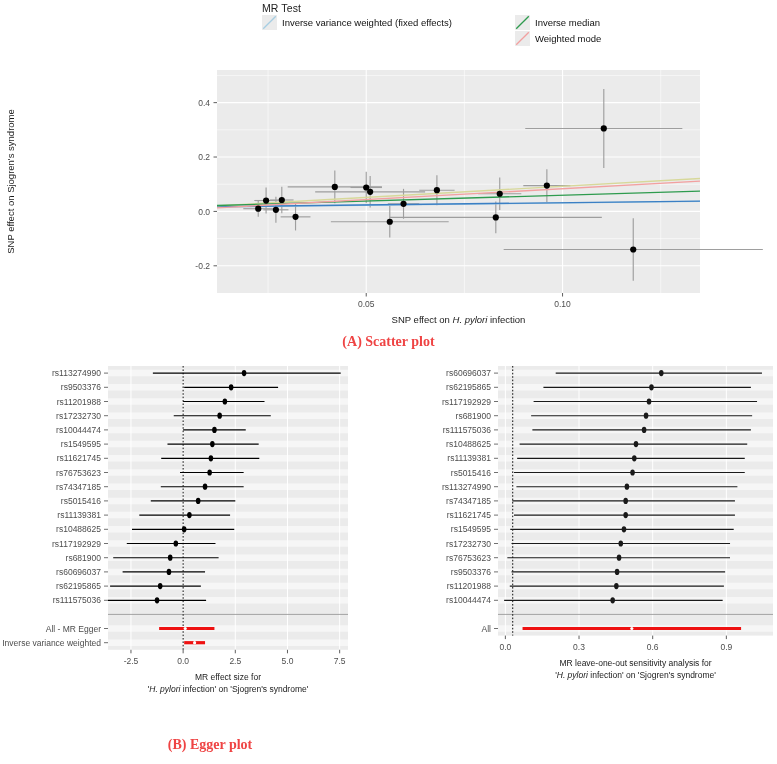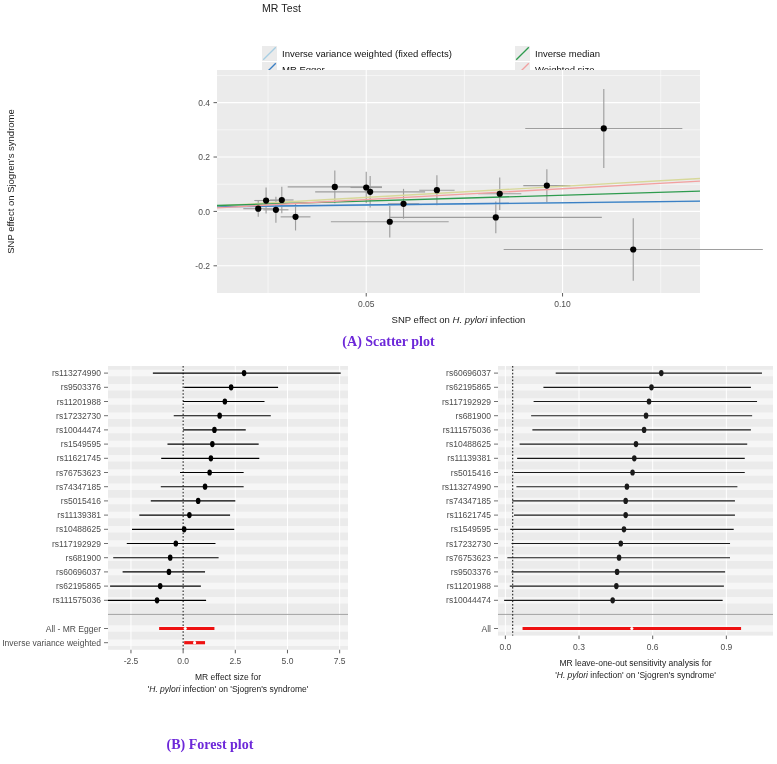--- a/index.html
+++ b/index.html
@@ -16,36 +16,36 @@
   .panel{position:absolute;}
   svg{display:block;overflow:visible;}
 
   
   .legend{position:absolute;left:262px;top:2px;width:470px;height:58px;}
   .legend-title{
     font-size:10.5px;color:#222;letter-spacing:.1px;
     position:absolute;left:0;top:0;white-space:nowrap;
   }
   .legend-cols{position:absolute;left:0;top:13px;width:470px;}
-  .legend-col{position:absolute;top:0;margin-top:31px;}
+  .legend-col{position:absolute;top:0;}
   .legend-col.c1{left:0;}
   .legend-col.c2{left:253px;}
   .legend-item{display:flex;align-items:center;height:15px;margin-bottom:1px;}
   .legend-key{
     width:15px;height:15px;margin-right:5px;flex:0 0 auto;
     position:relative;
   }
   .legend-key svg{position:absolute;left:0;top:0;}
   .legend-label{font-size:9.5px;color:#111;white-space:nowrap;line-height:1;}
 
   
   .caption{
     position:absolute;text-align:center;
     font-family:"Liberation Serif", serif;
-    font-weight:bold;font-size:14px;color:#6d28d9;
+    font-weight:bold;font-size:14px;color:#ef4444;
   }
   #cap-a{left:0;top:334px;width:777px;}
   #cap-b{left:60px;top:737px;width:300px;}
   #cap-c{left:430px;top:737px;width:320px;}
 
   
   .tick-text{font-size:8.5px;fill:#4d4d4d;font-family:"Liberation Sans",sans-serif;}
   .axis-title{font-size:9.5px;fill:#1a1a1a;font-family:"Liberation Sans",sans-serif;}
   .axis-title-b{font-size:8.5px;fill:#1a1a1a;font-family:"Liberation Sans",sans-serif;}
   .axis-ital{font-style:italic;}
@@ -60,49 +60,40 @@
     <div class="legend-cols">
       <div class="legend-col c1" id="legend-col-1">
           <div class="legend-item">
             <div class="legend-key">
               <svg width="15" height="15">
                 <rect x="0" y="0" width="15" height="15" fill="#ebebeb"></rect>
                 <line x1="1.2" y1="13.8" x2="13.8" y2="1.2" stroke="#a6cee3" stroke-width="1.3"></line>
               </svg>
             </div>
             <span class="legend-label">Inverse variance weighted (fixed effects)</span>
-          </div>
-          <div class="legend-item">
-            <div class="legend-key">
-              <svg width="15" height="15">
-                <rect x="0" y="0" width="15" height="15" fill="#ebebeb"></rect>
-                <line x1="1.2" y1="13.8" x2="13.8" y2="1.2" stroke="#3b7fc4" stroke-width="1.3"></line>
-              </svg>
-            </div>
-            <span class="legend-label">MR Egger</span>
           </div>
         </div>
       <div class="legend-col c2" id="legend-col-2">
           <div class="legend-item">
             <div class="legend-key">
               <svg width="15" height="15">
                 <rect x="0" y="0" width="15" height="15" fill="#ebebeb"></rect>
                 <line x1="1.2" y1="13.8" x2="13.8" y2="1.2" stroke="#2e9b4e" stroke-width="1.3"></line>
               </svg>
             </div>
             <span class="legend-label">Inverse median</span>
           </div>
           <div class="legend-item">
             <div class="legend-key">
               <svg width="15" height="15">
                 <rect x="0" y="0" width="15" height="15" fill="#ebebeb"></rect>
                 <line x1="1.2" y1="13.8" x2="13.8" y2="1.2" stroke="#f2a0a0" stroke-width="1.3"></line>
               </svg>
             </div>
-            <span class="legend-label">Weighted size</span>
+            <span class="legend-label">Weighted mode</span>
           </div>
         </div>
     </div>
   </div>
 
   <div class="panel" id="panel-a-wrap" style="left:0;top:60px;width:777px;height:268px;">
     <svg id="svg-a" width="777" height="268" viewBox="0 0 777 268">
         <rect x="217" y="10" width="483" height="223" fill="#ebebeb"></rect>
         <g>
           <line x1="217" y1="205.8048780487805" x2="700" y2="205.8048780487805" stroke="#ffffff" stroke-width="1.1"></line>
@@ -514,15 +505,15 @@
           <line x1="264.6875" y1="275.59999999999997" x2="264.6875" y2="279.09999999999997" stroke="#4d4d4d" stroke-width="0.9"></line>
           <text x="264.6875" y="289.59999999999997" text-anchor="middle" class="tick-text">0.6</text>
           <line x1="338.3482142857143" y1="275.59999999999997" x2="338.3482142857143" y2="279.09999999999997" stroke="#4d4d4d" stroke-width="0.9"></line>
           <text x="338.3482142857143" y="289.59999999999997" text-anchor="middle" class="tick-text">0.9</text>
         </g>
         <text x="247.5" y="305.59999999999997" text-anchor="middle" class="axis-title-b">MR leave-one-out sensitivity analysis for</text>
         <text x="247.5" y="317.59999999999997" text-anchor="middle" class="axis-title-b"><tspan>'</tspan><tspan class="axis-ital">H. pylori</tspan><tspan> infection' on 'Sjogren's syndrome'</tspan></text>
       </svg>
   </div>
 
-  <div class="caption" id="cap-b">(B) Forest plot</div>
+  <div class="caption" id="cap-b">(B) Egger plot</div>
 
 </div>
 
 </body></html>

